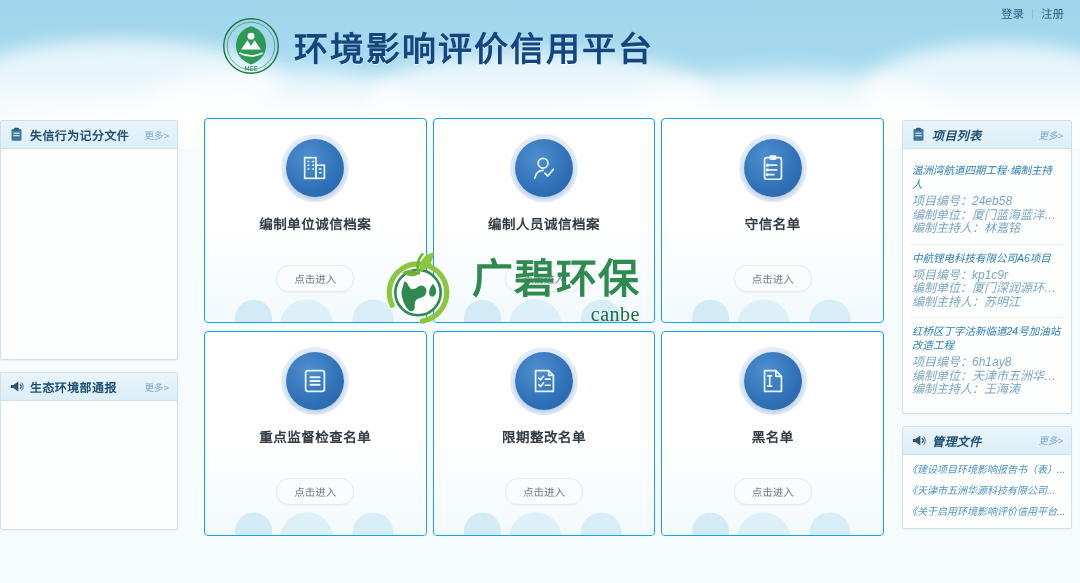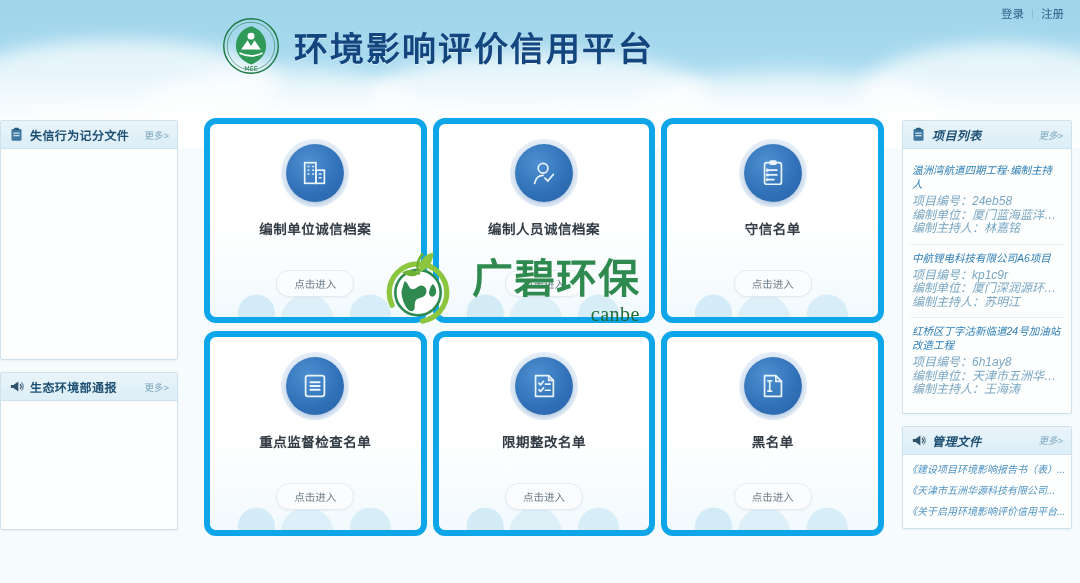--- a/index.html
+++ b/index.html
@@ -124,22 +124,22 @@
   
   .cards {
     display: grid;
     grid-template-columns: repeat(3, 1fr);
     grid-template-rows: 205px 205px;
     gap: 8px 6px;
   }
   .card {
     position: relative;
     background: #ffffff;
-    border: 6px solid #0ea5e9;
-    border-radius: 12px;
+    border: 1px solid #0ea5e9;
+    border-radius: 4px;
     display: flex; flex-direction: column; align-items: center;
     padding-top: 20px;
     cursor: pointer;
     overflow: hidden;
   }
   .card::after {
     content: ""; position: absolute; left: 0; right: 0; bottom: 0; height: 96px;
     background:
       radial-gradient(circle at 22% 96%, rgba(200,230,244,.75) 0 18px, rgba(255,255,255,0) 19px),
       radial-gradient(circle at 46% 104%, rgba(206,233,246,.6) 0 26px, rgba(255,255,255,0) 27px),

